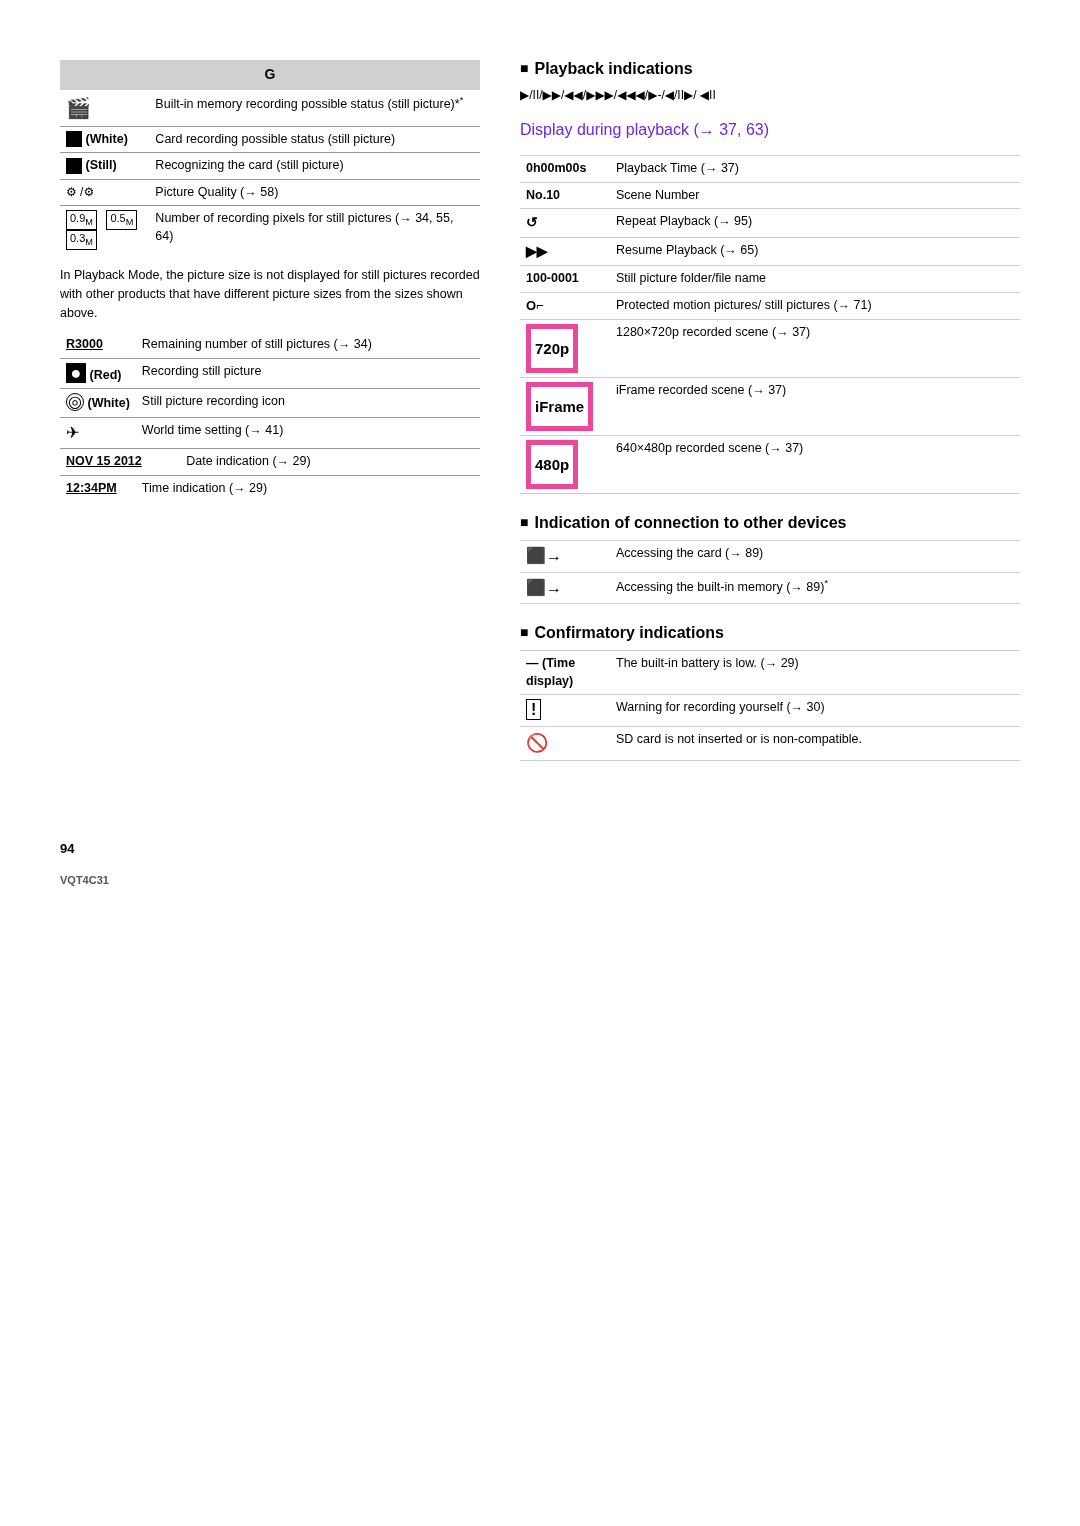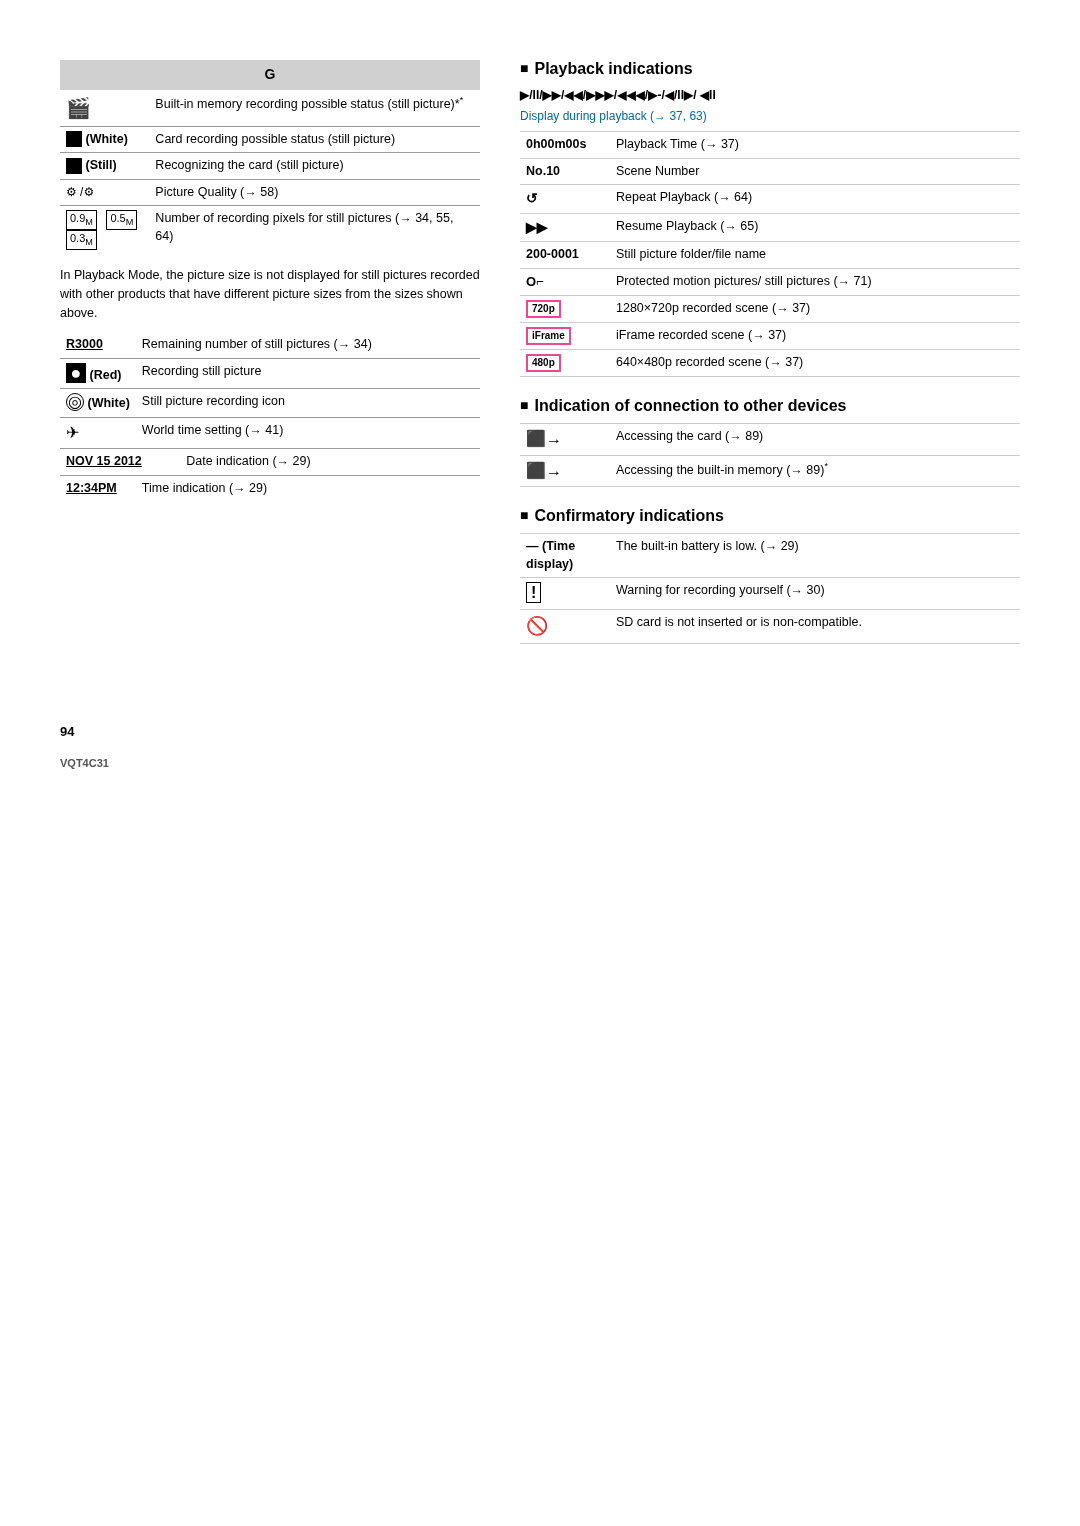--- a/index.html
+++ b/index.html
@@ -86,28 +86,28 @@
       display: flex;
       align-items: flex-start;
       gap: 6px;
     }
     .section-title::before {
       content: '■';
       font-size: 14px;
     }
     .playback-symbols {
       font-size: 12px;
-      font-weight: bold;
-      margin-bottom: 4px;
+      font-weight: normal;
+      margin-bottom: 16px;
       line-height: 1.6;
     }
     .sub-desc {
-      font-size: 12px;
-      margin-bottom: 8px;
-      color: #0369a1;
+      font-size: 16px;
+      margin-bottom: 16px;
+      color: #6d28d9;
     }
     .right-table {
       width: 100%;
       border-collapse: collapse;
       margin-bottom: 20px;
     }
     .right-table td {
       padding: 4px 6px;
       vertical-align: top;
       font-size: 12.5px;
@@ -117,23 +117,23 @@
     .right-table tr:first-child td {
       border-top: 1px solid #ccc;
     }
     .right-label {
       font-weight: bold;
       width: 90px;
       white-space: nowrap;
     }
     .badge {
       display: inline-block;
-      border: 2px solid #ec4899;
-      padding: 0 4px;
-      font-size: 10px;
+      border: 5px solid #ec4899;
+      padding: 9px 4px;
+      font-size: 15px;
     }
     .page-footer {
       margin-top: 60px;
       font-size: 13px;
       font-weight: bold;
     }
     .model-code {
       font-size: 11px;
       color: #555;
       margin-top: 18px;
@@ -308,36 +308,36 @@
           <td>
             <span>Scene Number</span>
           </td>
         </tr>
 
         <tr>
           <td class="right-label">
             <span class="repeat-icon">↺</span>
           </td>
           <td>
-            <span>Repeat Playback (→ 64)</span>
+            <span>Repeat Playback (→ 95)</span>
           </td>
         </tr>
 
         <tr>
           <td class="right-label">
             <span style="font-size:14px;">▶▶</span>
           </td>
           <td>
             <span>Resume Playback (→ 65)</span>
           </td>
         </tr>
 
         <tr>
           <td class="right-label">
-            <span>200-0001</span>
+            <span>100-0001</span>
           </td>
           <td>
             <span>Still picture folder/file name</span>
           </td>
         </tr>
 
         <tr>
           <td class="right-label">
             <span class="protected-icon">O⌐</span>
           </td>

